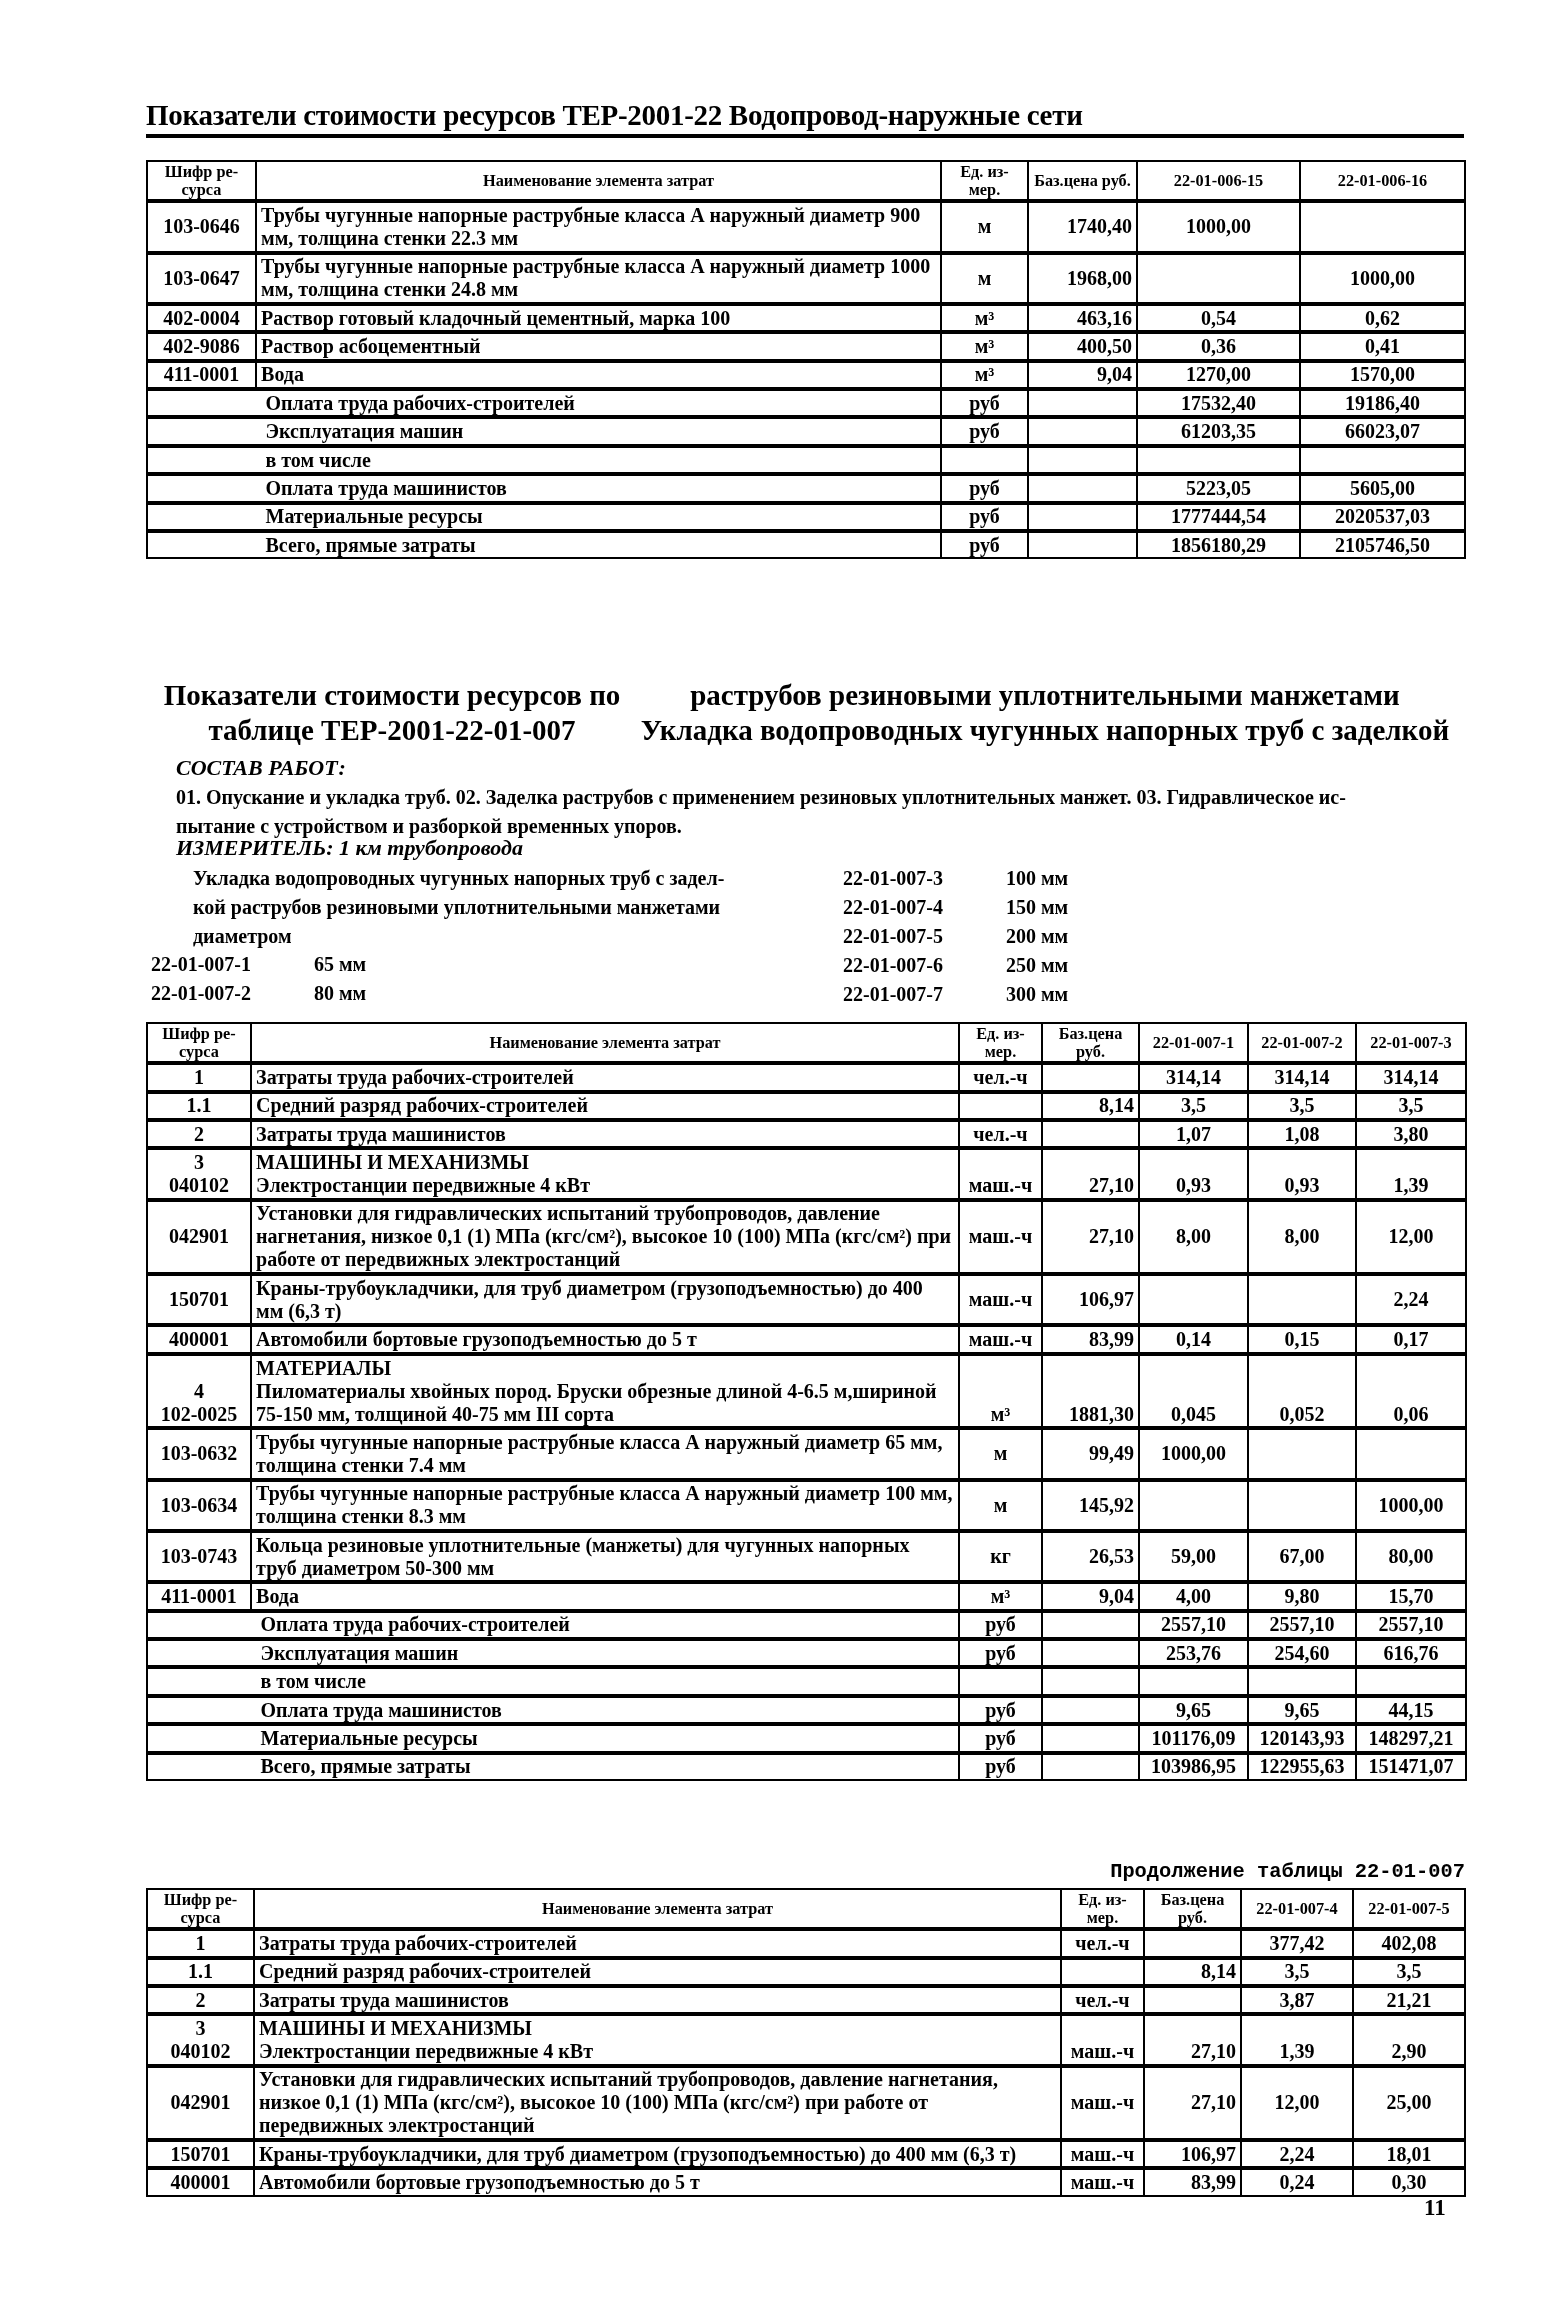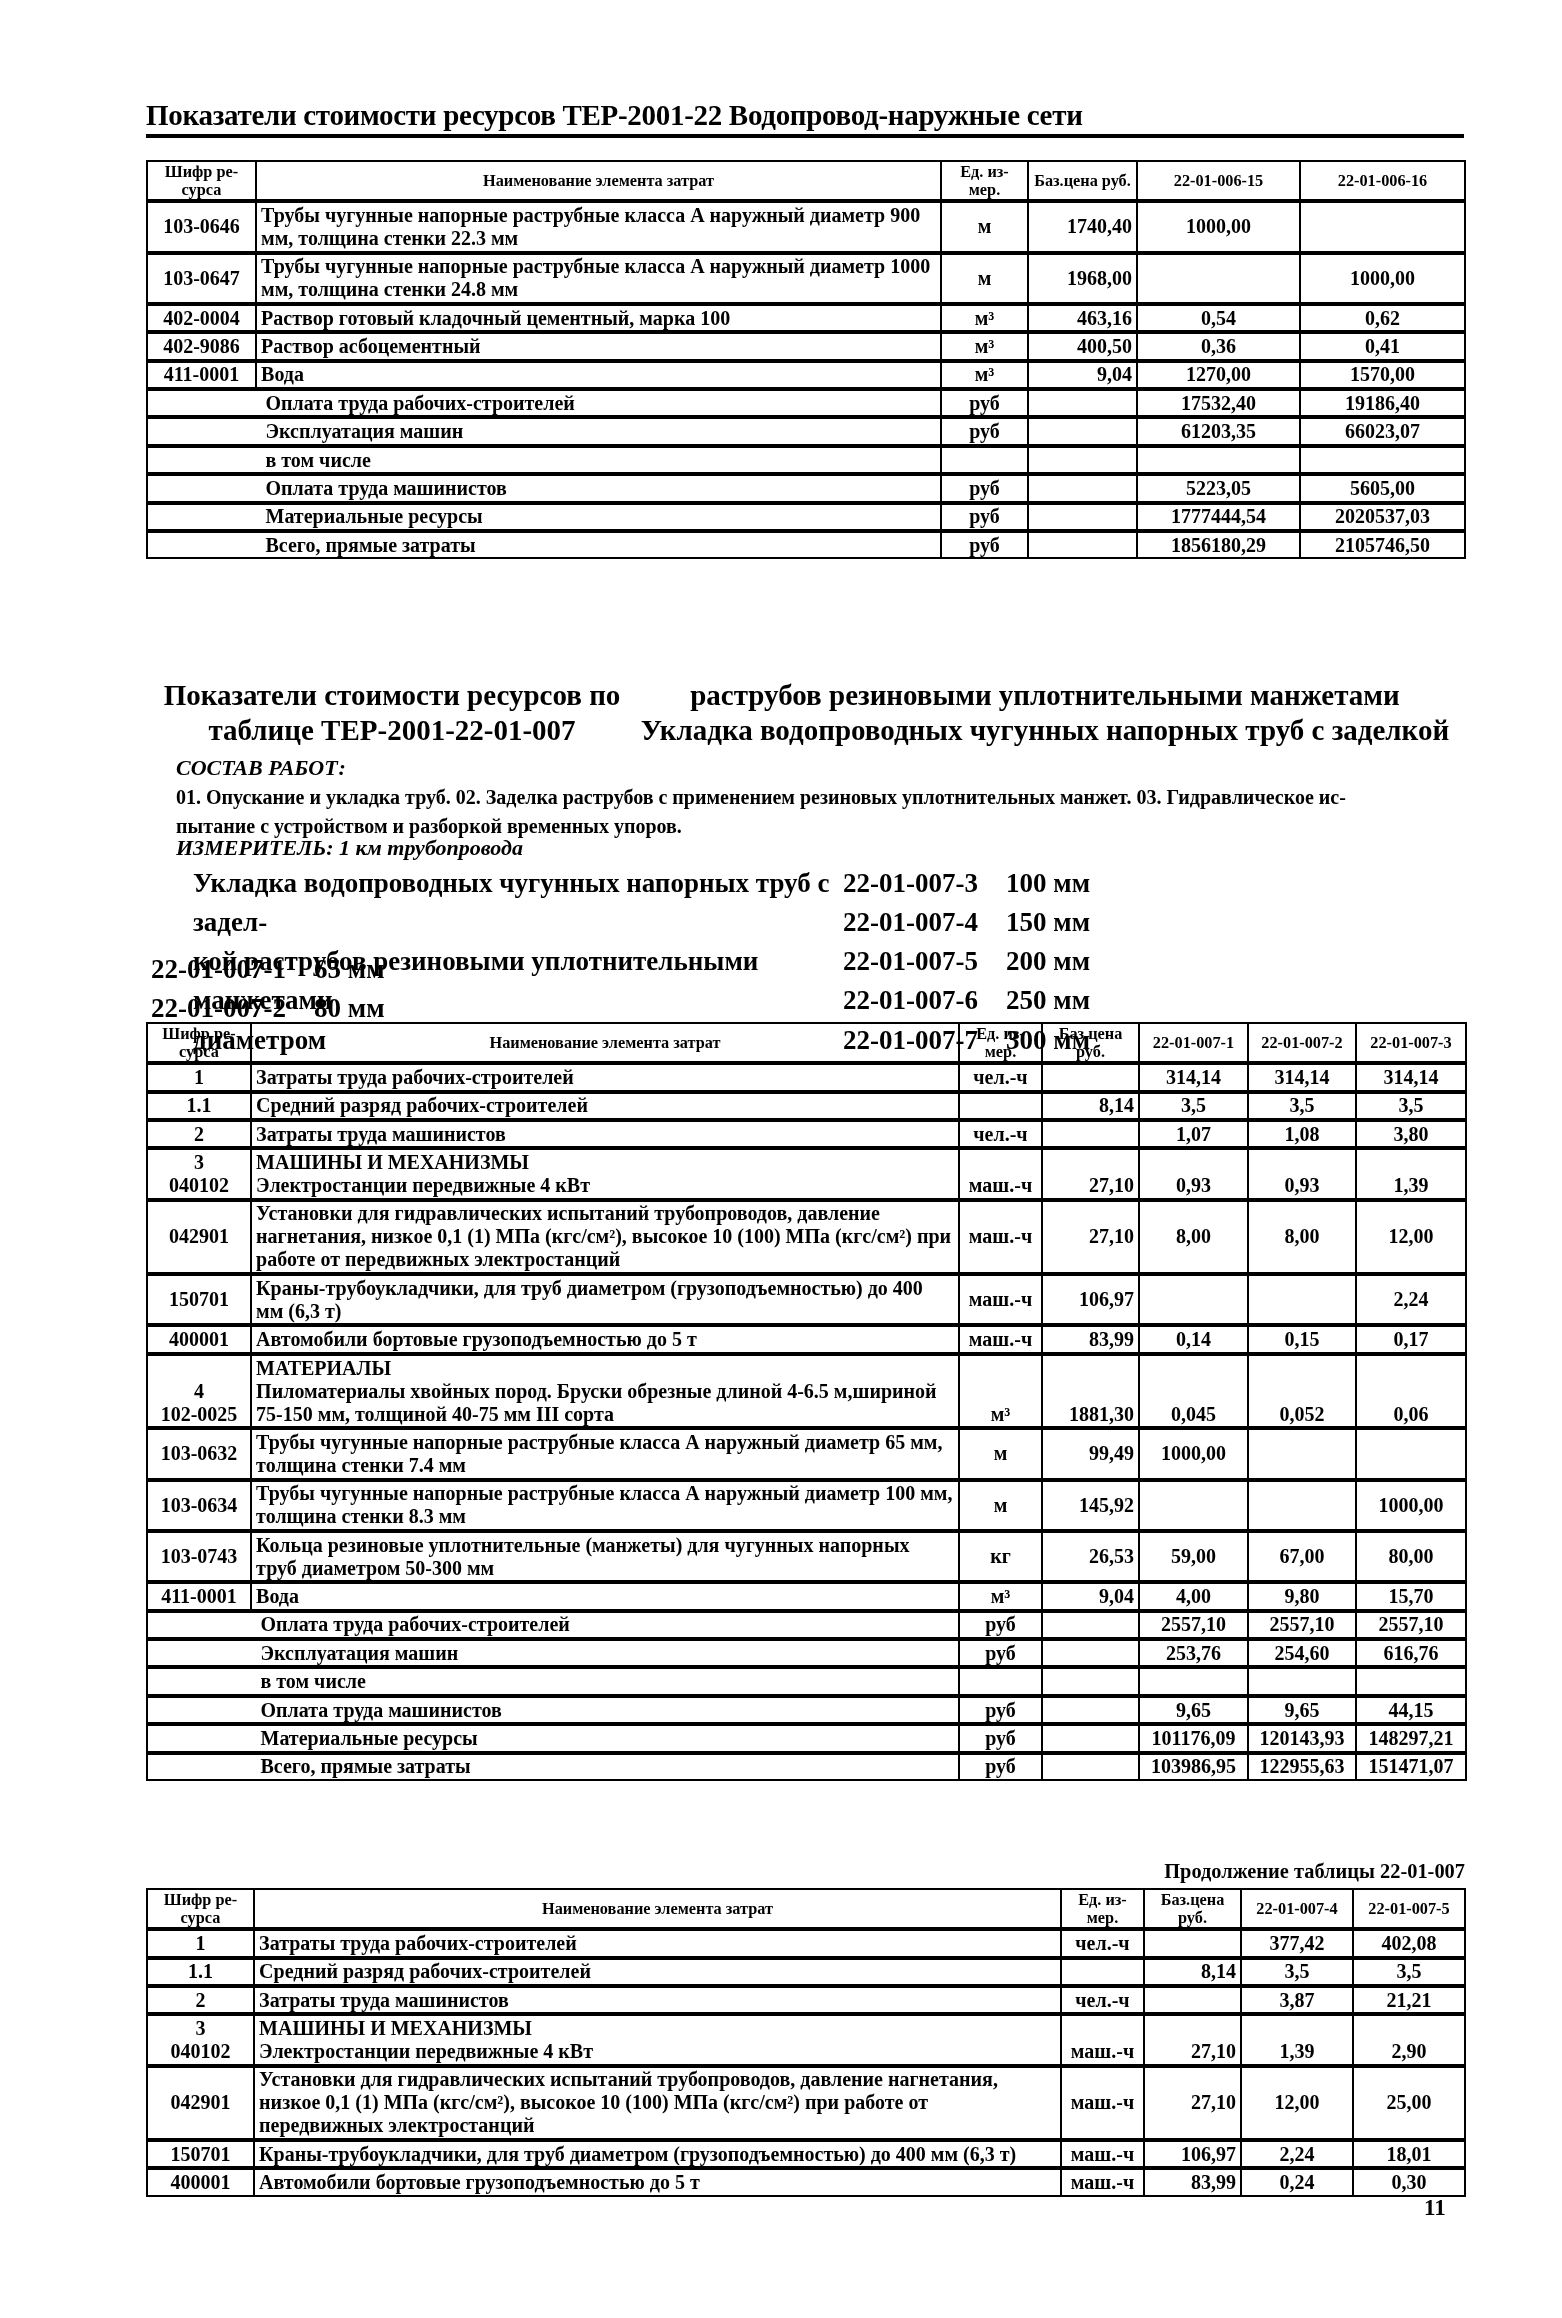--- a/index.html
+++ b/index.html
@@ -29,26 +29,26 @@
   table.res td.base { text-align: right; }
   table.res td.name { text-align: left; }
   table.res td.name.summary { padding-left: 9.5px; }
   table.res td.noleft { border-left: none; }
   table.res td.noright { border-right: none; }
   .sec-title {
     position: absolute; font-weight: bold; font-size: 29px; text-align: center; line-height: 1.22;
   }
   .italic-label { position: absolute; font-style: italic; font-weight: bold; font-size: 22px; }
   .body-text { position: absolute; font-size: 20px; font-weight: bold; line-height: 1.45; }
-  .var-list { position: absolute; font-size: 27px; font-weight: bold; line-height: 1.45; }
+  .var-list { position: absolute; font-size: 20px; font-weight: bold; line-height: 1.45; }
   .var-row { display: flex; }
   .var-row .vc { width: 163px; }
   .var-row .vs { width: 102px; }
   .continuation {
-    position: absolute; right: 98px; top: 1860px; font-size: 20.4px; font-weight: bold;
+    position: absolute; right: 98px; top: 1860px; font-size: 20.4px; font-weight: bold; font-family: Liberation Mono, monospace;
   }
   .page-number {
     position: absolute; left: 1424px; top: 2195px; font-size: 23px; font-weight: bold;
   }
 </style>
 </head>
 <body>
 
 <div class="page-header">Показатели стоимости ресурсов ТЕР-2001-22  Водопровод-наружные сети</div>
 <div class="header-rule"></div>

